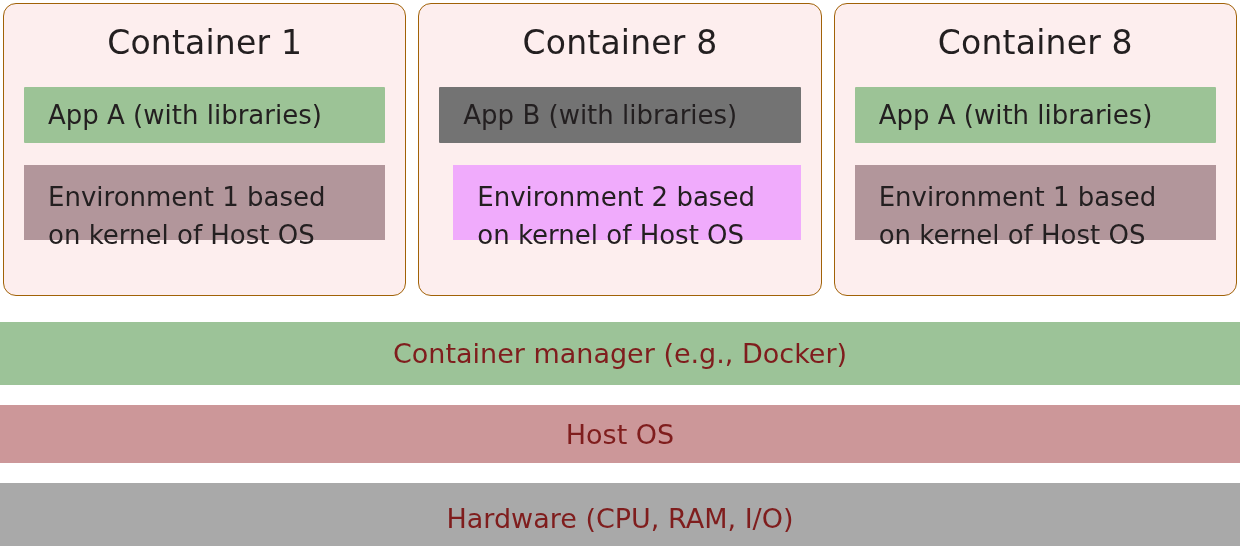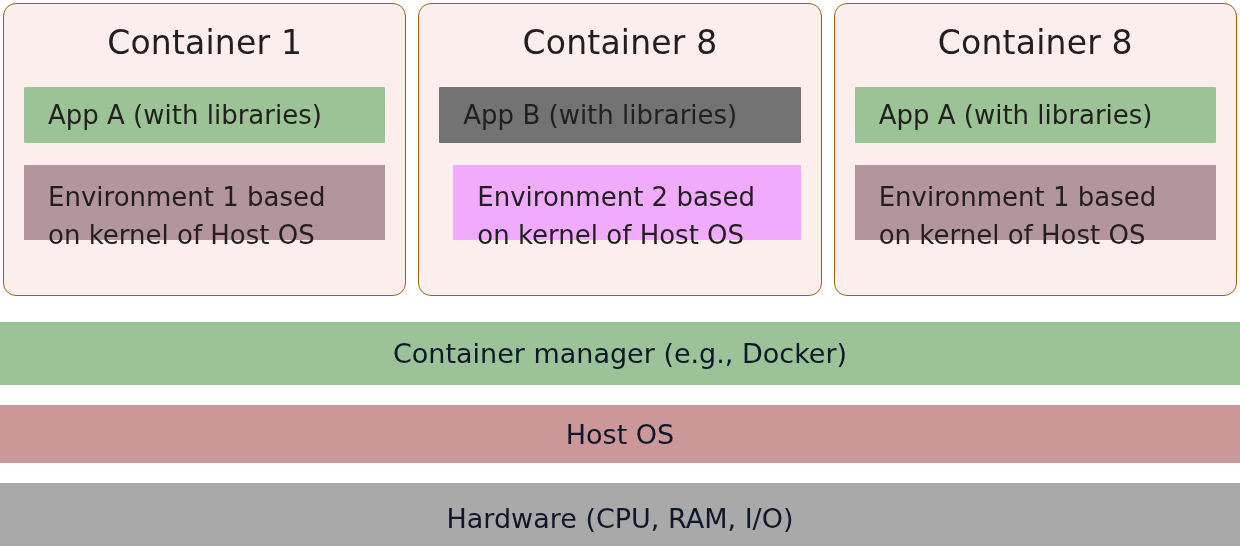--- a/index.html
+++ b/index.html
@@ -88,21 +88,21 @@
 
   
   .stack-bar {
     position: absolute;
     left: 0;
     width: 1240px;
     display: flex;
     align-items: center;
     justify-content: center;
     font-size: 27px;
-    color: #0f172a;
+    color: #7f1d1d;
     box-sizing: border-box;
   }
 
   .bar-manager {
     top: 322px;
     height: 63px;
   }
   .bar-hostos {
     top: 405px;
     height: 58px;

